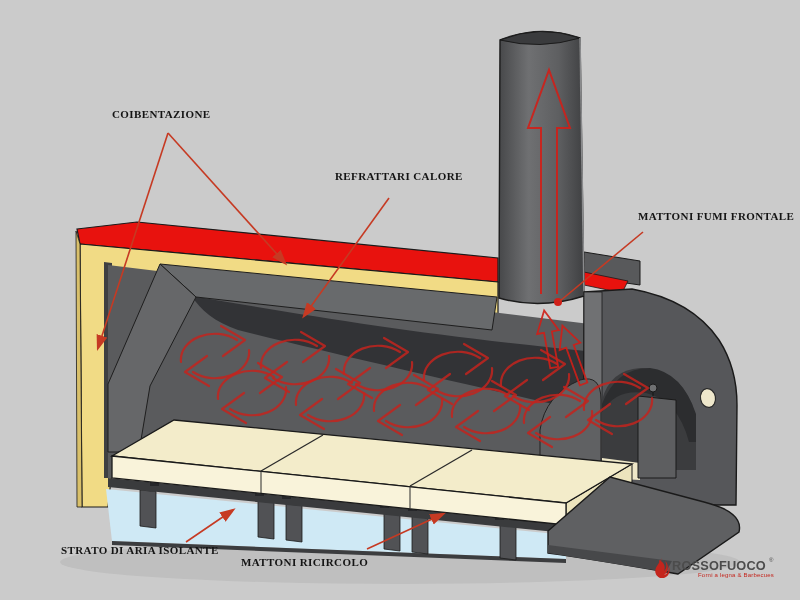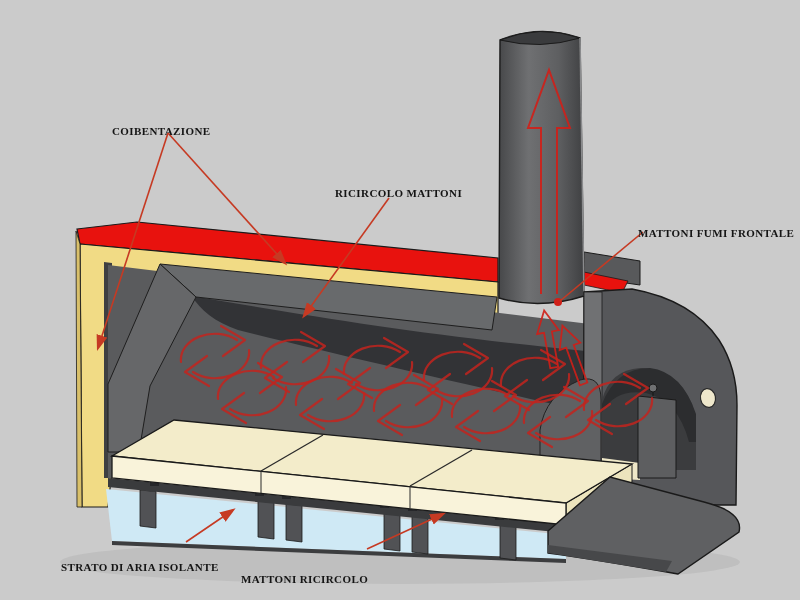--- a/index.html
+++ b/index.html
@@ -1,20 +1,20 @@
 <!DOCTYPE html>
 <html><head>
 <meta charset="utf-8">
 <style>
   html,body{margin:0;padding:0;background:#cbcbcb;}
   #stage{position:relative;width:800px;height:600px;overflow:hidden;background:#cbcbcb;
          font-family:"Liberation Serif",serif;}
   #diagram{position:absolute;left:0;top:0;}
   .lbl{position:absolute;font-family:"Liberation Serif",serif;font-weight:700;
-       font-size:11px;letter-spacing:.4px;color:#141414;white-space:nowrap;margin-top:17px;}
+       font-size:11px;letter-spacing:.4px;color:#141414;white-space:nowrap;}
   #logo{position:absolute;left:652px;top:556px;width:130px;height:34px;}
   #logo .brandrow{position:absolute;left:20px;top:2px;display:flex;align-items:flex-start;}
   #logo .brand{font-family:"Liberation Sans",sans-serif;font-weight:700;font-size:13px;
        color:#4c4c4c;letter-spacing:.2px;transform:scaleX(.98);transform-origin:left;}
   #logo .reg{font-family:"Liberation Sans",sans-serif;font-size:6px;color:#4c4c4c;
        position:relative;top:-1px;left:1px;}
   #logo .tagline{position:absolute;left:46px;top:16px;font-family:"Liberation Sans",sans-serif;
        font-size:6px;color:#c4251d;letter-spacing:.2px;white-space:nowrap;}
   #logo svg{position:absolute;left:0;top:0;}
 </style>
@@ -150,19 +150,31 @@
     <line x1="168" y1="133" x2="98" y2="348" marker-end="url(#ah)"></line>
     <line x1="168" y1="133" x2="285" y2="263" marker-end="url(#ah)"></line>
     <line x1="389" y1="198" x2="304" y2="316" marker-end="url(#ah)"></line>
     <line x1="643" y1="232" x2="560" y2="301"></line>
     <line x1="186" y1="542" x2="233" y2="510" marker-end="url(#ah)"></line>
     <line x1="367" y1="549" x2="443" y2="514" marker-end="url(#ah)"></line>
   </g>
 </svg>
 
 <div class="lbl" style="left:112px;top:108px">COIBENTAZIONE</div>
-<div class="lbl" style="left:335px;top:170px">RICIRCOLO MATTONI</div>
+<div class="lbl" style="left:335px;top:170px">REFRATTARI CALORE</div>
 <div class="lbl" style="left:638px;top:210px">MATTONI FUMI FRONTALE</div>
 <div class="lbl" style="left:61px;top:544px">STRATO DI ARIA ISOLANTE</div>
 <div class="lbl" style="left:241px;top:556px">MATTONI RICIRCOLO</div>
 
+<div id="logo">
+  <svg width="20" height="26" viewBox="0 0 20 26">
+    <path d="M10,2 C7,7 13,9 10,14 C9,16 7,16 6,14 C4,16 5,19 8,20 C4,20 2,16 4,12
+             C5,10 8,8 7,4 C12,6 14,11 12,15 C15,13 15,8 13,5 C17,8 17,16 12,19
+             C16,18 18,13 16,9 C19,13 18,20 12,22 L8,22 C3,20 2,14 5,10 Z" fill="#c4251d"></path>
+  </svg>
+  <div class="brandrow">
+    <span class="brand">ROSSOFUOCO</span>
+    <span class="reg">®</span>
+  </div>
+  <div class="tagline">Forni a legna &amp; Barbecues</div>
+</div>
 
 </div>
 
 </body></html>

